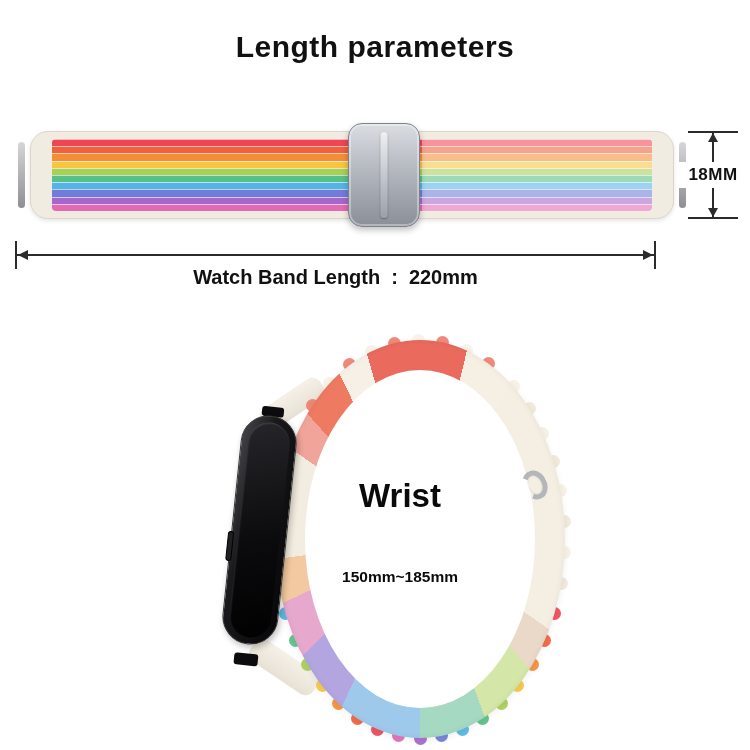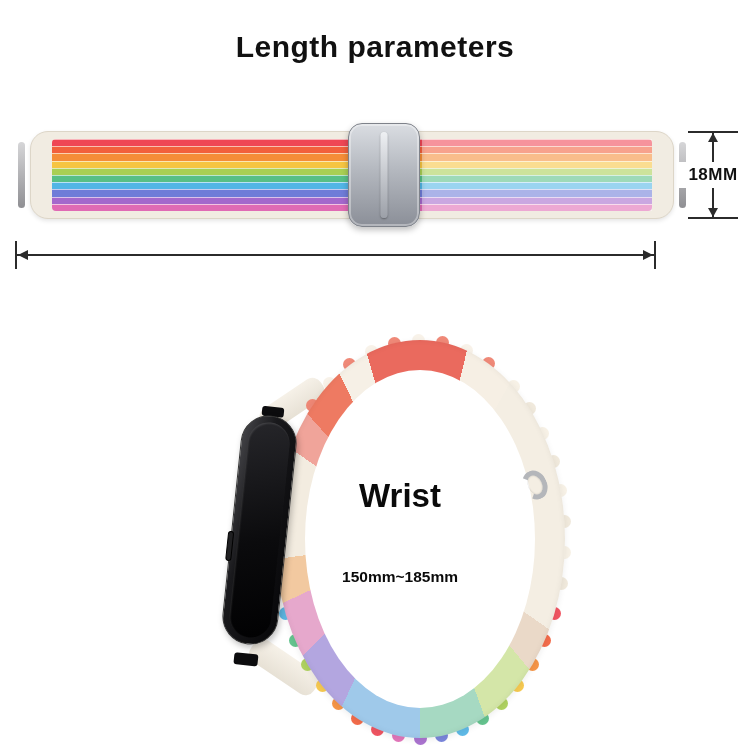--- a/index.html
+++ b/index.html
@@ -161,20 +161,23 @@
     <div class="wd-arrow-down"></div>
     <div class="wd-label">18MM</div>
   </div>
 
   <div class="length-dim">
     <div class="ld-tick left"></div>
     <div class="ld-tick right"></div>
     <div class="ld-line"></div>
     <div class="ld-arrow-left"></div>
     <div class="ld-arrow-right"></div>
+  </div>
+  <div class="length-caption">
+    <span>Watch Band Length</span><span class="sep">:</span><span>220mm</span>
   </div>
 
   <div class="wrist-section">
     <div class="connector top"></div>
     <div class="connector bottom"></div>
 
     <div class="watch">
       <div class="watch-lug top"></div>
       <div class="watch-lug bottom"></div>
       <div class="watch-body">

